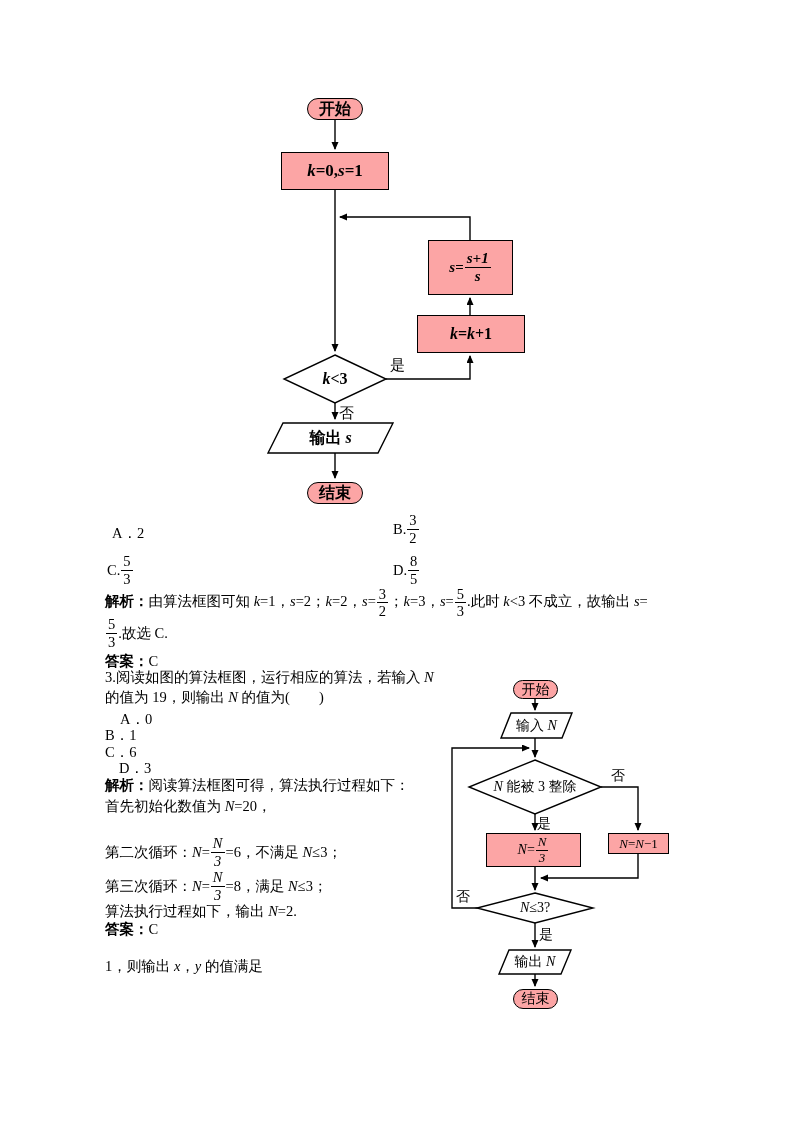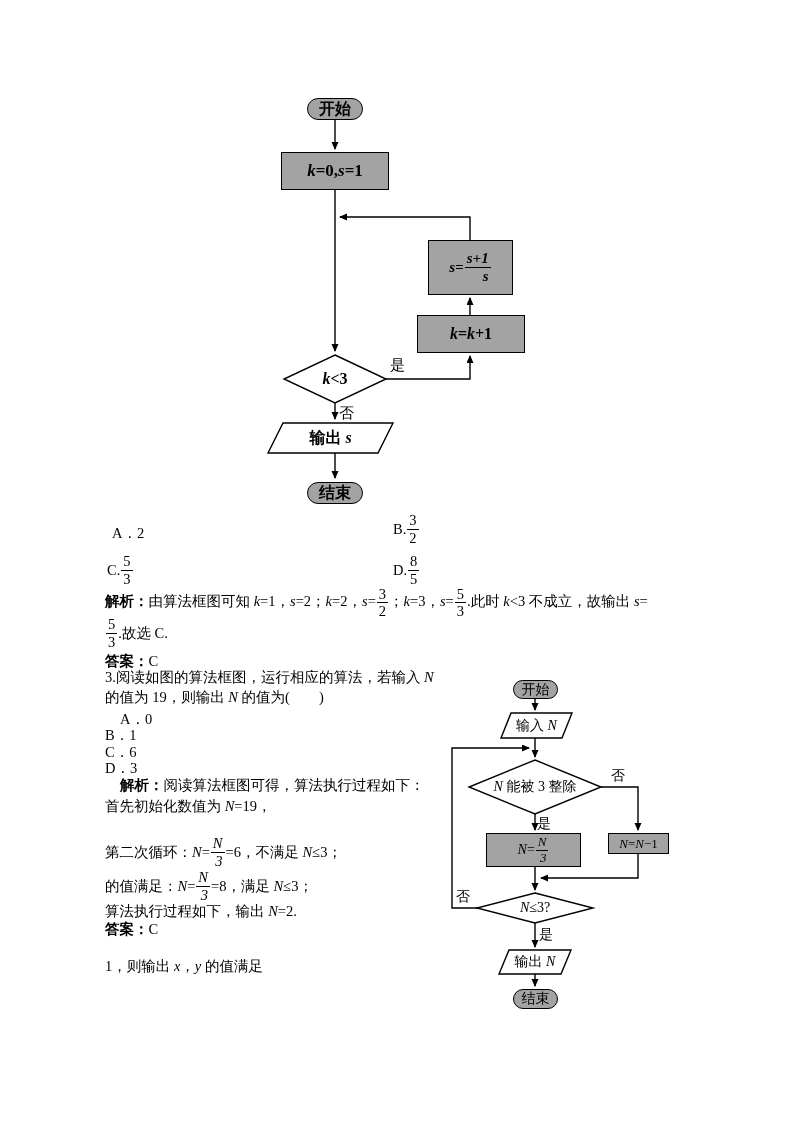--- a/index.html
+++ b/index.html
@@ -8,30 +8,30 @@
     font-family:"Liberation Serif","DejaVu Serif",serif;color:#000;
   }
   .page{position:absolute;inset:0;}
   
   .tl{position:absolute;font-size:14.5px;line-height:1.25;white-space:nowrap;}
   .tl span,.ovl span,.node span{white-space:pre;}
   .fx{display:flex;align-items:center;}
   .it{font-style:italic;}
   .bd{font-weight:bold;}
   
-  .frac{display:inline-block;vertical-align:middle;text-align:right;line-height:1.12;margin:0 1px;}
+  .frac{display:inline-block;vertical-align:middle;text-align:center;line-height:1.12;margin:0 1px;}
   .frac span{display:block;padding:0 2px;white-space:pre;}
   .frac .den{border-top:1px solid #000;}
   .fit .num,.fit .den{font-style:italic;}
   
   .fc{position:absolute;}
   .fc svg{position:absolute;left:0;top:0;}
   .cn{fill:none;stroke:#000;stroke-width:1.4;}
   .shape{fill:#ffffff;stroke:#000;stroke-width:1.4;}
-  .node{position:absolute;box-sizing:border-box;background:#a3a3a3;border:1.5px solid #000;
+  .node{position:absolute;box-sizing:border-box;background:#fca5a5;border:1.5px solid #000;
         display:flex;align-items:center;justify-content:center;}
   .term{border-radius:11px;}
   .ovl{position:absolute;display:flex;align-items:center;justify-content:center;}
   .lbl{position:absolute;}
   .fc1 .node,.fc1 .ovl{font-weight:bold;font-size:16px;}
   .fc1 .lbl{font-size:15px;}
   .fc1 .frac{font-size:15px;}
   .fc2 .node,.fc2 .ovl{font-size:14px;}
   .fc2 .lbl{font-size:14px;}
   .fc2 .frac{font-size:13px;}
@@ -111,34 +111,34 @@
       <span class="frac"><span class="num">5</span><span class="den">3</span></span>
       <span>.故选 C.</span>
     </div>
   <div class="tl" style="left:105px;top:652px;"><span class="bd">答案：</span><span>C</span></div>
 
   <div class="tl" style="left:105px;top:668px;"><span>3.阅读如图的算法框图，运行相应的算法，若输入 </span><span class="it">N</span></div>
   <div class="tl" style="left:105px;top:688px;"><span>的值为 19，则输出 </span><span class="it">N</span><span> 的值为(　　)</span></div>
   <div class="tl" style="left:120px;top:710px;"><span>A．0</span></div>
   <div class="tl" style="left:105px;top:726px;"><span>B．1</span></div>
   <div class="tl" style="left:105px;top:743px;"><span>C．6</span></div>
-  <div class="tl" style="left:105px;top:759px;"><span>D．3</span></div>
-  <div class="tl" style="left:105px;top:776px;margin-left:15px;"><span class="bd">解析：</span><span>阅读算法框图可得，算法执行过程如下：</span></div>
-  <div class="tl" style="left:105px;top:797px;"><span>首先初始化数值为 </span><span class="it">N</span><span>=19，</span></div>
+  <div class="tl" style="left:119px;top:759px;"><span>D．3</span></div>
+  <div class="tl" style="left:105px;top:776px;"><span class="bd">解析：</span><span>阅读算法框图可得，算法执行过程如下：</span></div>
+  <div class="tl" style="left:105px;top:797px;"><span>首先初始化数值为 </span><span class="it">N</span><span>=20，</span></div>
   <div class="tl fx" style="left:105px;top:836px;height:32px;">
       <span>第二次循环：</span>
       <span class="it">N</span>
       <span>=</span>
       <span class="frac fit"><span class="num">N</span><span class="den">3</span></span>
       <span>=6，不满足 </span>
       <span class="it">N</span>
       <span>≤3；</span>
     </div>
   <div class="tl fx" style="left:105px;top:870px;height:32px;">
-      <span>的值满足：</span>
+      <span>第三次循环：</span>
       <span class="it">N</span>
       <span>=</span>
       <span class="frac fit"><span class="num">N</span><span class="den">3</span></span>
       <span>=8，满足 </span>
       <span class="it">N</span>
       <span>≤3；</span>
     </div>
   <div class="tl" style="left:105px;top:902px;"><span>算法执行过程如下，输出 </span><span class="it">N</span><span>=2.</span></div>
   <div class="tl" style="left:105px;top:920px;"><span class="bd">答案：</span><span>C</span></div>
 

